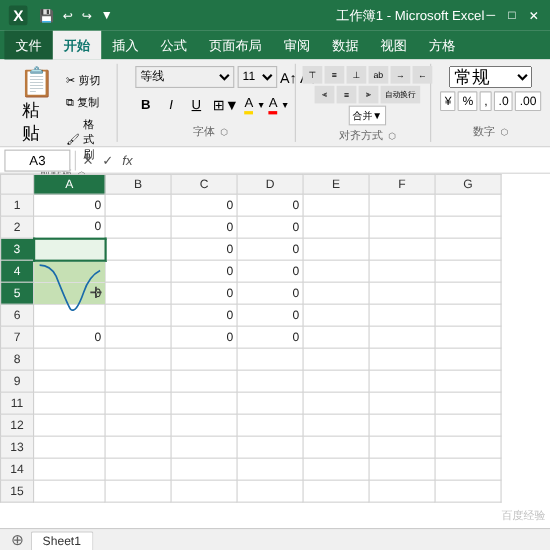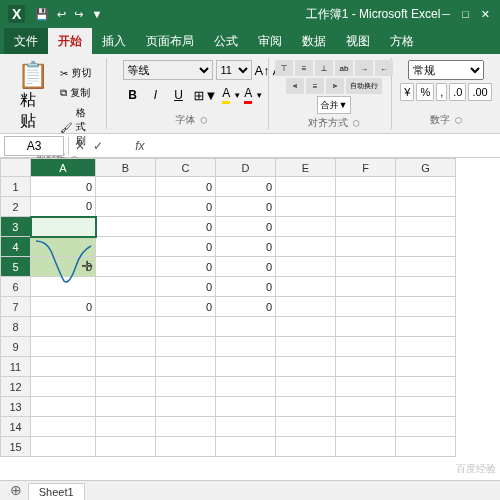--- a/index.html
+++ b/index.html
@@ -32,21 +32,21 @@
       padding: 4px 10px;
       font-size: 12px;
       color: white;
       cursor: pointer;
       height: 100%;
       display: flex;
       align-items: center;
     }
     .ribbon-tab.active {
       background: #f0f0f0;
-      color: #b91c1c;
+      color: #0f766e;
       font-weight: bold;
     }
 
     
     .ribbon {
       background: #f0f0f0;
       border-bottom: 1px solid #ccc;
       display: flex;
       height: 80px;
       padding: 4px 8px;
@@ -262,24 +262,24 @@
   <div class="ribbon-tab" style="background:#1a5c37;">
     <span>文件</span>
   </div>
   <div class="ribbon-tab active">
     <span>开始</span>
   </div>
   <div class="ribbon-tab">
     <span>插入</span>
   </div>
   <div class="ribbon-tab">
+    <span>公式</span>
+  </div>
+  <div class="ribbon-tab">
     <span>页面布局</span>
-  </div>
-  <div class="ribbon-tab">
-    <span>公式</span>
   </div>
   <div class="ribbon-tab">
     <span>审阅</span>
   </div>
   <div class="ribbon-tab">
     <span>数据</span>
   </div>
   <div class="ribbon-tab">
     <span>视图</span>
   </div>
@@ -377,21 +377,21 @@
       </div>
     </div>
     <div class="ribbon-group-label">
       <span>对齐方式</span>
       <span style="font-size:8px; margin-left:2px;">⬡</span>
     </div>
   </div>
 
   <div class="ribbon-group" style="min-width:80px;">
     <div class="ribbon-group-content" style="flex-direction:column; gap:3px; width:100%;">
-      <select style="width:100%; height:20px; font-size:11px;">
+      <select style="width:100%; height:20px; font-size:16px;">
         <option>常规</option>
       </select>
       <div class="nf-row">
         <button class="nf-btn">¥</button>
         <button class="nf-btn">%</button>
         <button class="nf-btn">,</button>
         <button class="nf-btn">.0</button>
         <button class="nf-btn">.00</button>
       </div>
     </div>
@@ -401,21 +401,21 @@
     </div>
   </div>
 </div>
 
 <div class="formula-bar">
   <input class="cell-ref-box" value="A3" style="">
   <div class="formula-divider"></div>
   <div class="formula-icons">
     <span class="formula-icon-btn">✕</span>
     <span class="formula-icon-btn">✓</span>
-    <span class="formula-icon-btn" style="font-style:italic;margin-left:24px;">fx</span>
+    <span class="formula-icon-btn" style="font-style:italic;">fx</span>
   </div>
   <input class="formula-input" value="" style="">
 </div>
 
 <div class="spreadsheet-container">
   <div class="spreadsheet-scroll">
     <table>
       <thead>
         <tr class="col-header-row">
           <th class="row-num-header"></th>

